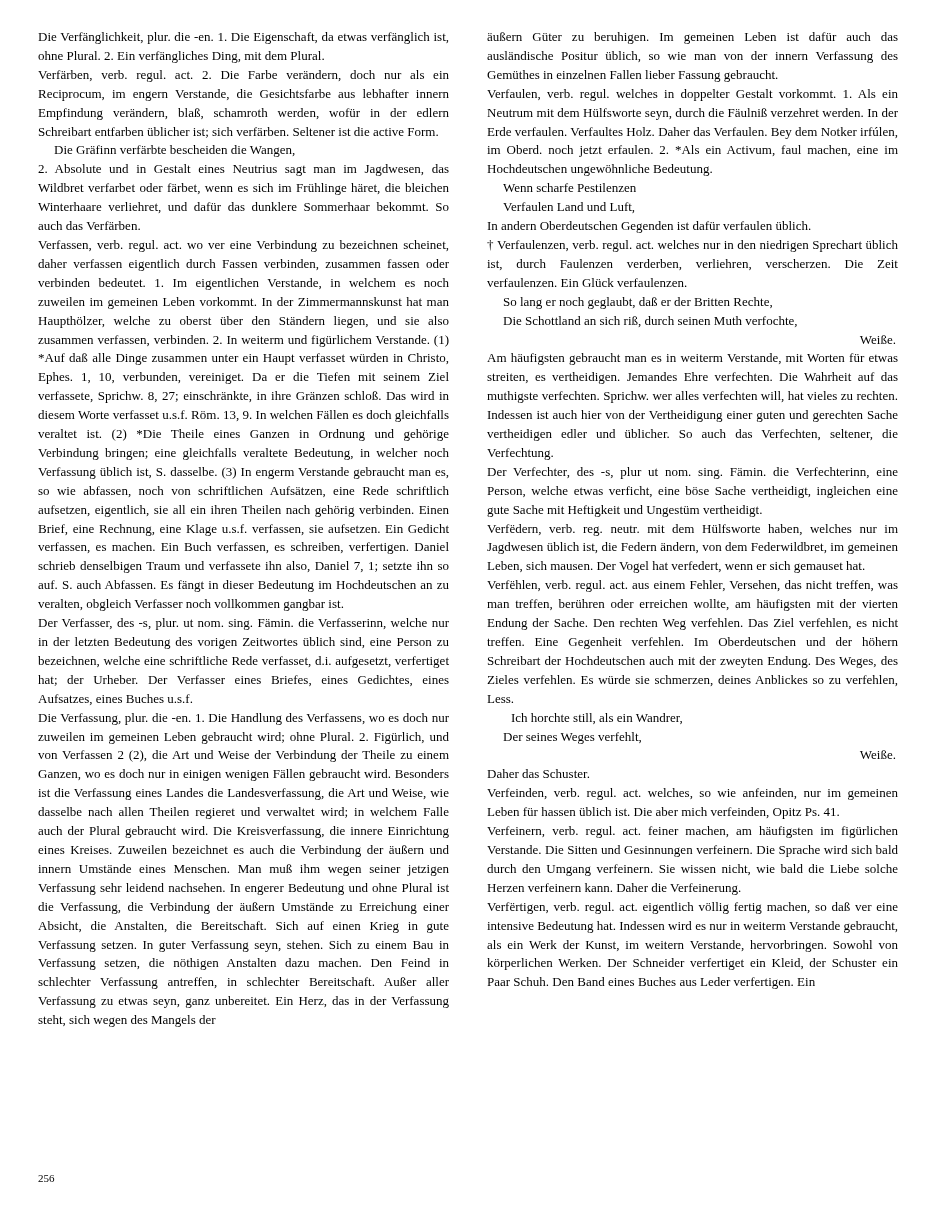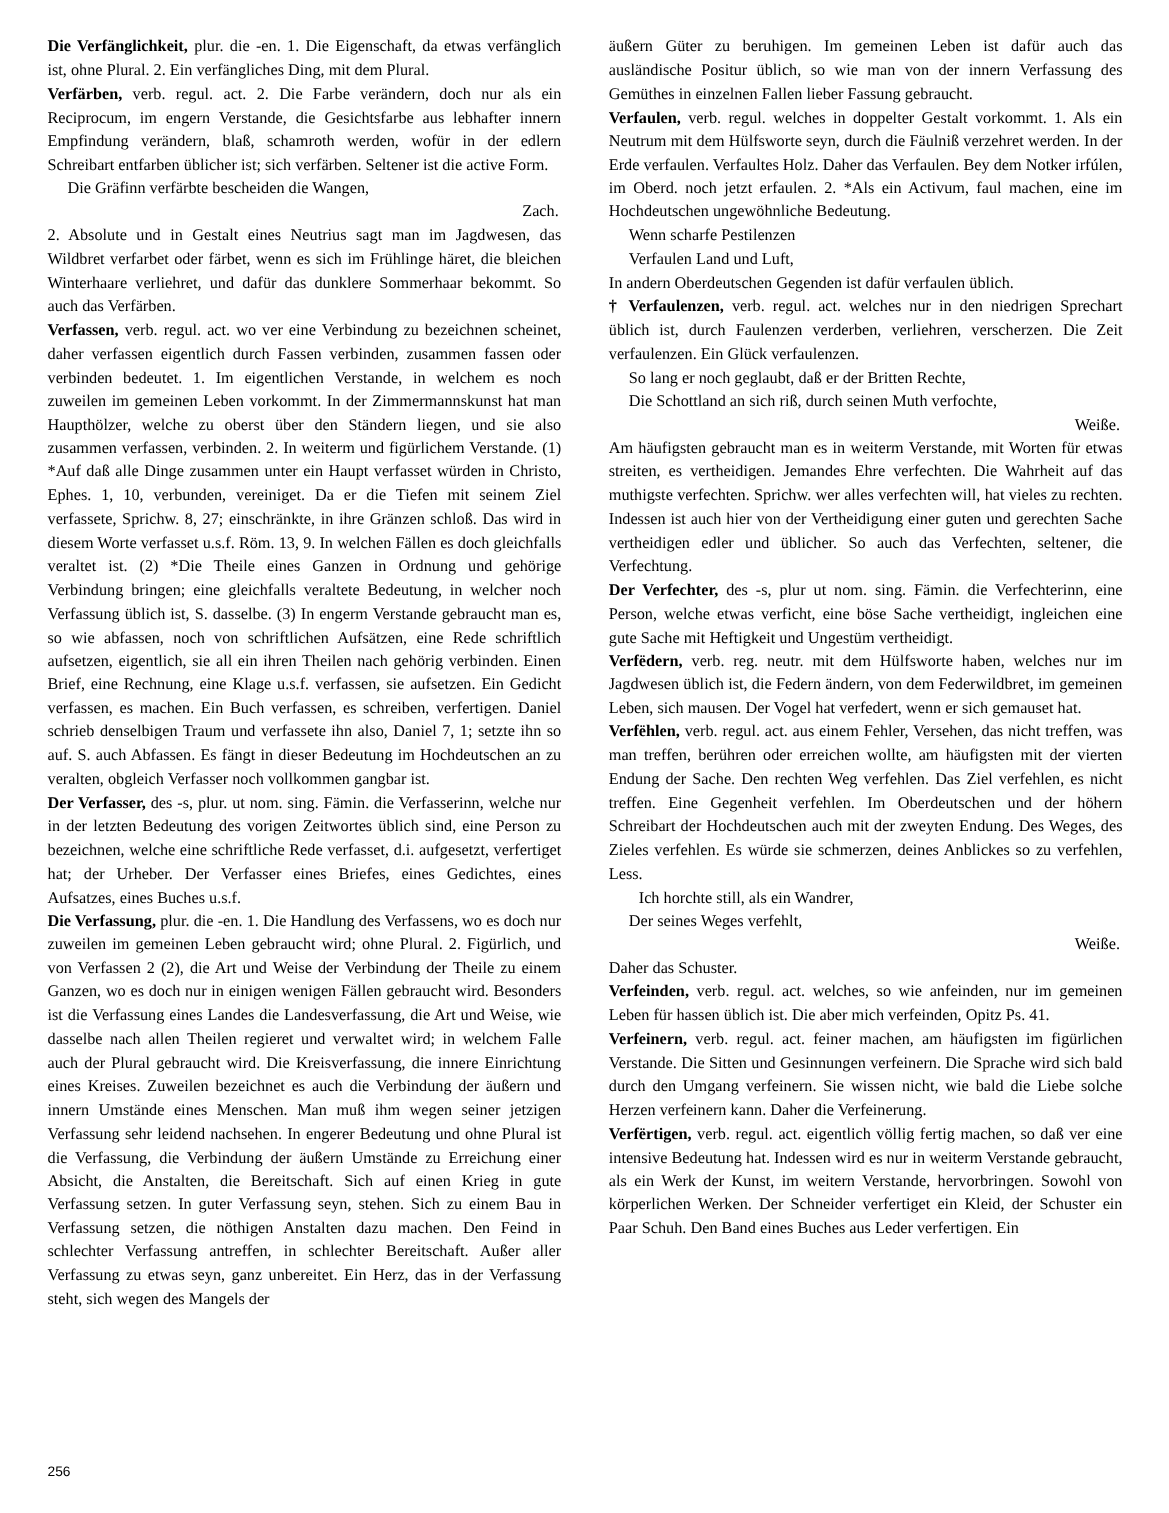--- a/index.html
+++ b/index.html
@@ -41,43 +41,42 @@
   }
   .p-center {
     text-align: left;
     padding-left: 16px;
   }
   .p-right {
     text-align: right;
     padding-right: 2px;
   }
   .hw {
-    font-weight: bold;
+    font-weight: normal;
   }
   .it {
   }
   .folio {
     position: absolute;
     left: 38px;
     top: 1172px;
     font-size: 11px;
-    font-family: Liberation Sans, sans-serif;
+    font-family: Liberation Serif, serif;
     color: #000000;
   }
 </style>
 </head>
 <body>
 
 <div id="page">
   <div class="columns">
     <div class="col" id="col-left">
         <p><span class="hw">Die Verfänglichkeit,</span> <span class="it">plur.</span><span> die -en. 1. Die Eigenschaft, da etwas verfänglich ist, ohne Plural. 2. Ein verfängliches Ding, mit dem Plural.</span></p>
         <p><span class="hw">Verfärben,</span> <span class="it">verb. regul. act.</span><span> 2. Die Farbe verändern, doch nur als ein Reciprocum, im engern Verstande, die Gesichtsfarbe aus lebhafter innern Empfindung verändern, blaß, schamroth werden, wofür in der edlern Schreibart entfarben üblicher ist; sich verfärben. Seltener ist die active Form.</span></p>
         <p class="p-center">Die Gräfinn verfärbte bescheiden die Wangen,</p>
-        <p class="p-right">Zach.</p>
         <p>2. Absolute und in Gestalt eines Neutrius sagt man im Jagdwesen, das Wildbret verfarbet oder färbet, wenn es sich im Frühlinge häret, die bleichen Winterhaare verliehret, und dafür das dunklere Sommerhaar bekommt. So auch das Verfärben.</p>
         <p><span class="hw">Verfassen,</span> <span class="it">verb. regul. act.</span><span> wo ver eine Verbindung zu bezeichnen scheinet, daher verfassen eigentlich durch Fassen verbinden, zusammen fassen oder verbinden bedeutet. 1. Im eigentlichen Verstande, in welchem es noch zuweilen im gemeinen Leben vorkommt. In der Zimmermannskunst hat man Haupthölzer, welche zu oberst über den Ständern liegen, und sie also zusammen verfassen, verbinden. 2. In weiterm und figürlichem Verstande. (1) *Auf daß alle Dinge zusammen unter ein Haupt verfasset würden in Christo, Ephes. 1, 10, verbunden, vereiniget. Da er die Tiefen mit seinem Ziel verfassete, Sprichw. 8, 27; einschränkte, in ihre Gränzen schloß. Das wird in diesem Worte verfasset u.s.f. Röm. 13, 9. In welchen Fällen es doch gleichfalls veraltet ist. (2) *Die Theile eines Ganzen in Ordnung und gehörige Verbindung bringen; eine gleichfalls veraltete Bedeutung, in welcher noch Verfassung üblich ist, S. dasselbe. (3) In engerm Verstande gebraucht man es, so wie abfassen, noch von schriftlichen Aufsätzen, eine Rede schriftlich aufsetzen, eigentlich, sie all ein ihren Theilen nach gehörig verbinden. Einen Brief, eine Rechnung, eine Klage u.s.f. verfassen, sie aufsetzen. Ein Gedicht verfassen, es machen. Ein Buch verfassen, es schreiben, verfertigen. Daniel schrieb denselbigen Traum und verfassete ihn also, Daniel 7, 1; setzte ihn so auf. S. auch Abfassen. Es fängt in dieser Bedeutung im Hochdeutschen an zu veralten, obgleich Verfasser noch vollkommen gangbar ist.</span></p>
         <p><span class="hw">Der Verfasser,</span> <span class="it">des -s, plur. ut nom. sing.</span><span> Fämin. die Verfasserinn, welche nur in der letzten Bedeutung des vorigen Zeitwortes üblich sind, eine Person zu bezeichnen, welche eine schriftliche Rede verfasset, d.i. aufgesetzt, verfertiget hat; der Urheber. Der Verfasser eines Briefes, eines Gedichtes, eines Aufsatzes, eines Buches u.s.f.</span></p>
         <p><span class="hw">Die Verfassung,</span> <span class="it">plur.</span><span> die -en. 1. Die Handlung des Verfassens, wo es doch nur zuweilen im gemeinen Leben gebraucht wird; ohne Plural. 2. Figürlich, und von Verfassen 2 (2), die Art und Weise der Verbindung der Theile zu einem Ganzen, wo es doch nur in einigen wenigen Fällen gebraucht wird. Besonders ist die Verfassung eines Landes die Landesverfassung, die Art und Weise, wie dasselbe nach allen Theilen regieret und verwaltet wird; in welchem Falle auch der Plural gebraucht wird. Die Kreisverfassung, die innere Einrichtung eines Kreises. Zuweilen bezeichnet es auch die Verbindung der äußern und innern Umstände eines Menschen. Man muß ihm wegen seiner jetzigen Verfassung sehr leidend nachsehen. In engerer Bedeutung und ohne Plural ist die Verfassung, die Verbindung der äußern Umstände zu Erreichung einer Absicht, die Anstalten, die Bereitschaft. Sich auf einen Krieg in gute Verfassung setzen. In guter Verfassung seyn, stehen. Sich zu einem Bau in Verfassung setzen, die nöthigen Anstalten dazu machen. Den Feind in schlechter Verfassung antreffen, in schlechter Bereitschaft. Außer aller Verfassung zu etwas seyn, ganz unbereitet. Ein Herz, das in der Verfassung steht, sich wegen des Mangels der</span></p>
       </div>
     <div class="col" id="col-right">
         <p>äußern Güter zu beruhigen. Im gemeinen Leben ist dafür auch das ausländische Positur üblich, so wie man von der innern Verfassung des Gemüthes in einzelnen Fallen lieber Fassung gebraucht.</p>
         <p><span class="hw">Verfaulen,</span> <span class="it">verb. regul.</span><span> welches in doppelter Gestalt vorkommt. 1. Als ein Neutrum mit dem Hülfsworte seyn, durch die Fäulniß verzehret werden. In der Erde verfaulen. Verfaultes Holz. Daher das Verfaulen. Bey dem Notker irfúlen, im Oberd. noch jetzt erfaulen. 2. *Als ein Activum, faul machen, eine im Hochdeutschen ungewöhnliche Bedeutung.</span></p>
         <p class="p-center">Wenn scharfe Pestilenzen</p>
         <p class="p-center">Verfaulen Land und Luft,</p>

